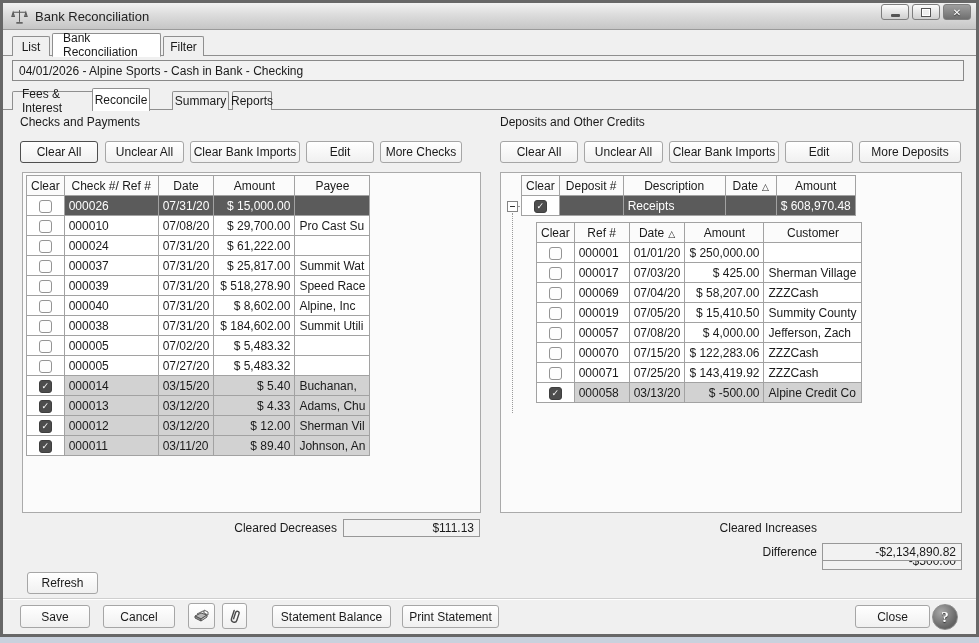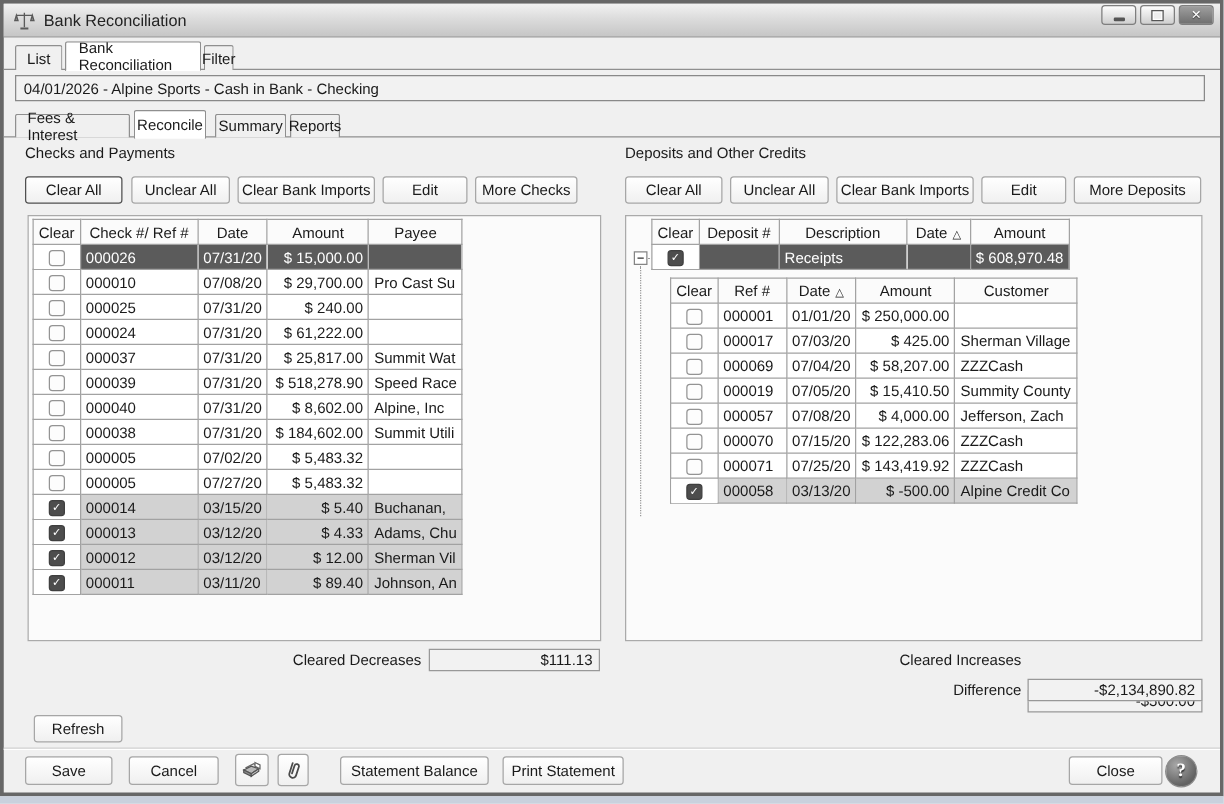--- a/index.html
+++ b/index.html
@@ -107,33 +107,33 @@
       </div>
   </div>
 
   <div class="tabline"></div>
   <div class="tab" style="left:12px;width:38px;">
       <span>List</span>
     </div>
   <div class="tab active" style="left:52px;width:109px;">
       <span>Bank Reconciliation</span>
     </div>
-  <div class="tab" style="left:163px;width:24px;">
+  <div class="tab" style="left:163px;width:41px;">
       <span>Filter</span>
     </div>
 
   <div class="acct">
       <span>04/01/2026 - Alpine Sports - Cash in Bank - Checking</span>
     </div>
 
   <div class="subtabline"></div>
   <div class="subtab" style="left:12px;width:92px;">
       <span>Fees &amp; Interest</span>
     </div>
-  <div class="subtab active" style="left:107px;width:58px;">
+  <div class="subtab active" style="left:92px;width:58px;">
       <span>Reconcile</span>
     </div>
   <div class="subtab" style="left:172px;width:57px;">
       <span>Summary</span>
     </div>
   <div class="subtab" style="left:232px;width:40px;">
       <span>Reports</span>
     </div>
 
   <div class="section-label" style="left:20px;">Checks and Payments</div>
@@ -196,27 +196,20 @@
             <td>07/31/20</td>
             <td class="c-amt">$ 15,000.00</td>
             <td></td>
           </tr>
           <tr>
             <td class="c-clear"><span class="cb"></span></td>
             <td>000010</td>
             <td>07/08/20</td>
             <td class="c-amt">$ 29,700.00</td>
             <td>Pro Cast Su</td>
-          </tr>
-          <tr>
-            <td class="c-clear"><span class="cb"></span></td>
-            <td>000025</td>
-            <td>07/31/20</td>
-            <td class="c-amt">$ 240.00</td>
-            <td></td>
           </tr>
           <tr>
             <td class="c-clear"><span class="cb"></span></td>
             <td>000024</td>
             <td>07/31/20</td>
             <td class="c-amt">$ 61,222.00</td>
             <td></td>
           </tr>
           <tr>
             <td class="c-clear"><span class="cb"></span></td>

